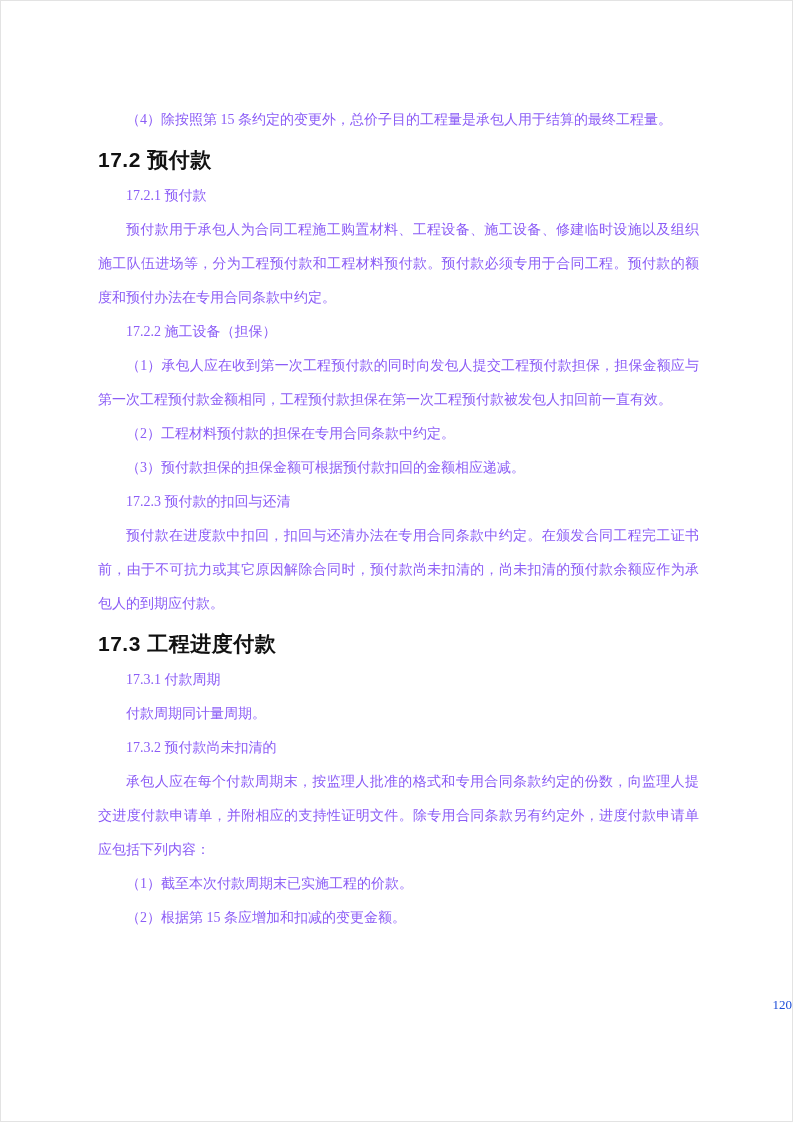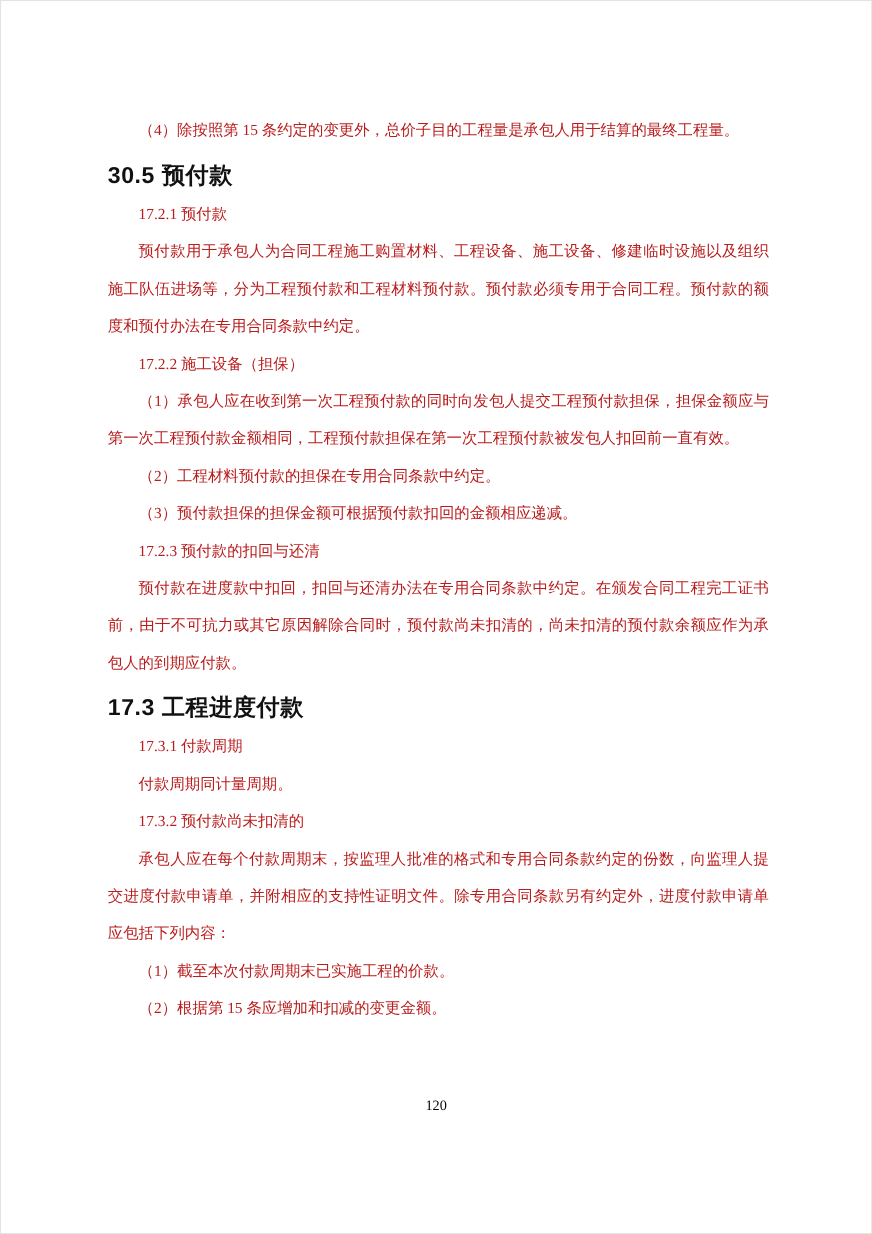--- a/index.html
+++ b/index.html
@@ -18,53 +18,53 @@
     position: absolute;
     left: 97px;
     top: 102px;
     width: 601px;
   }
   .para {
     font-size: 14px;
     line-height: 34px;
     text-align: justify;
     text-indent: 2em;
-    color: #b91c1c;
+    color: #8b5cf6;
     font-family: "Liberation Serif", serif;
   }
   .section-heading {
     font-size: 21px;
     font-weight: bold;
     line-height: 30px;
     margin: 8px 0 4px 0;
     color: #111111;
     font-family: "Liberation Sans", sans-serif;
     letter-spacing: 0.5px;
   }
   .page-number {
     position: absolute;
     top: 996px;
     left: 0;
     width: 100%;
-    text-align: center;
+    text-align: right;
     font-size: 13px;
     line-height: 16px;
-    color: #000000;
+    color: #1d4ed8;
     font-family: "Liberation Serif", serif;
   }
 </style>
 </head>
 <body>
 
 <div class="page">
   <div class="content">
 
     <p class="para">（4）除按照第 15 条约定的变更外，总价子目的工程量是承包人用于结算的最终工程量。</p>
 
-    <h2 class="section-heading">30.5 预付款</h2>
+    <h2 class="section-heading">17.2 预付款</h2>
 
     <p class="para">17.2.1 预付款</p>
 
     <p class="para">预付款用于承包人为合同工程施工购置材料、工程设备、施工设备、修建临时设施以及组织施工队伍进场等，分为工程预付款和工程材料预付款。预付款必须专用于合同工程。预付款的额度和预付办法在专用合同条款中约定。</p>
 
     <p class="para">17.2.2 施工设备（担保）</p>
 
     <p class="para">（1）承包人应在收到第一次工程预付款的同时向发包人提交工程预付款担保，担保金额应与第一次工程预付款金额相同，工程预付款担保在第一次工程预付款被发包人扣回前一直有效。</p>
 
     <p class="para">（2）工程材料预付款的担保在专用合同条款中约定。</p>

